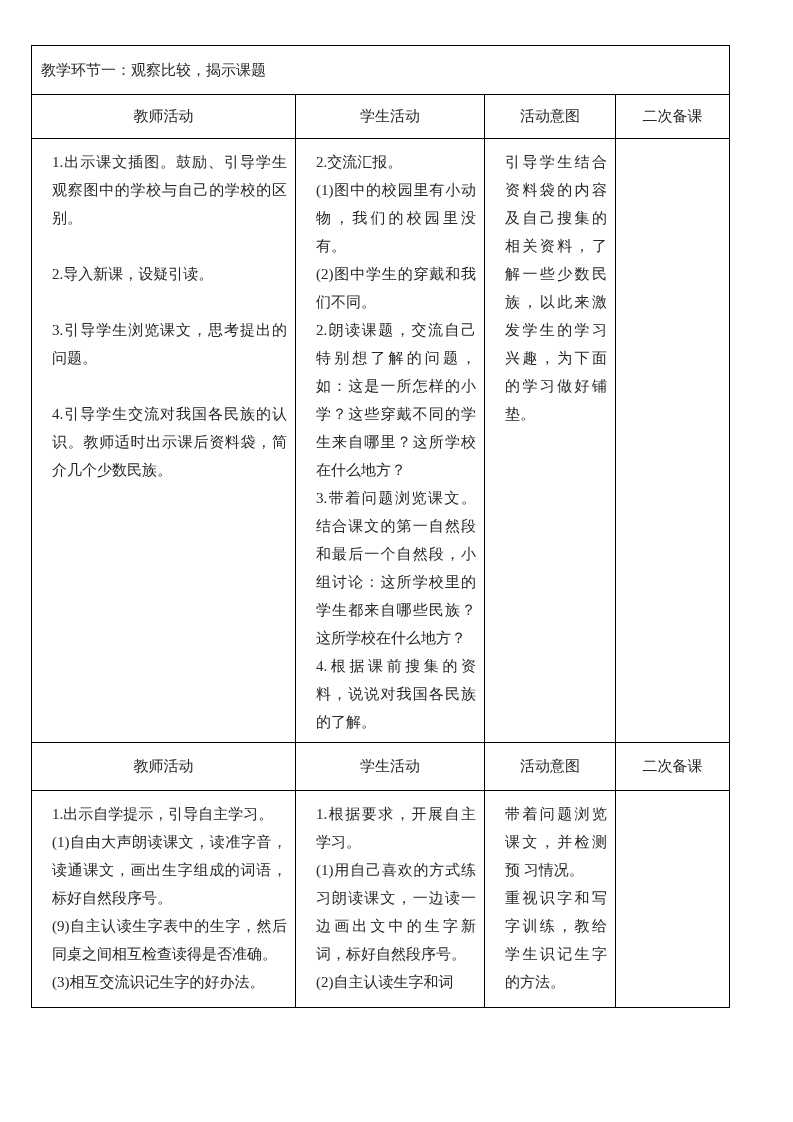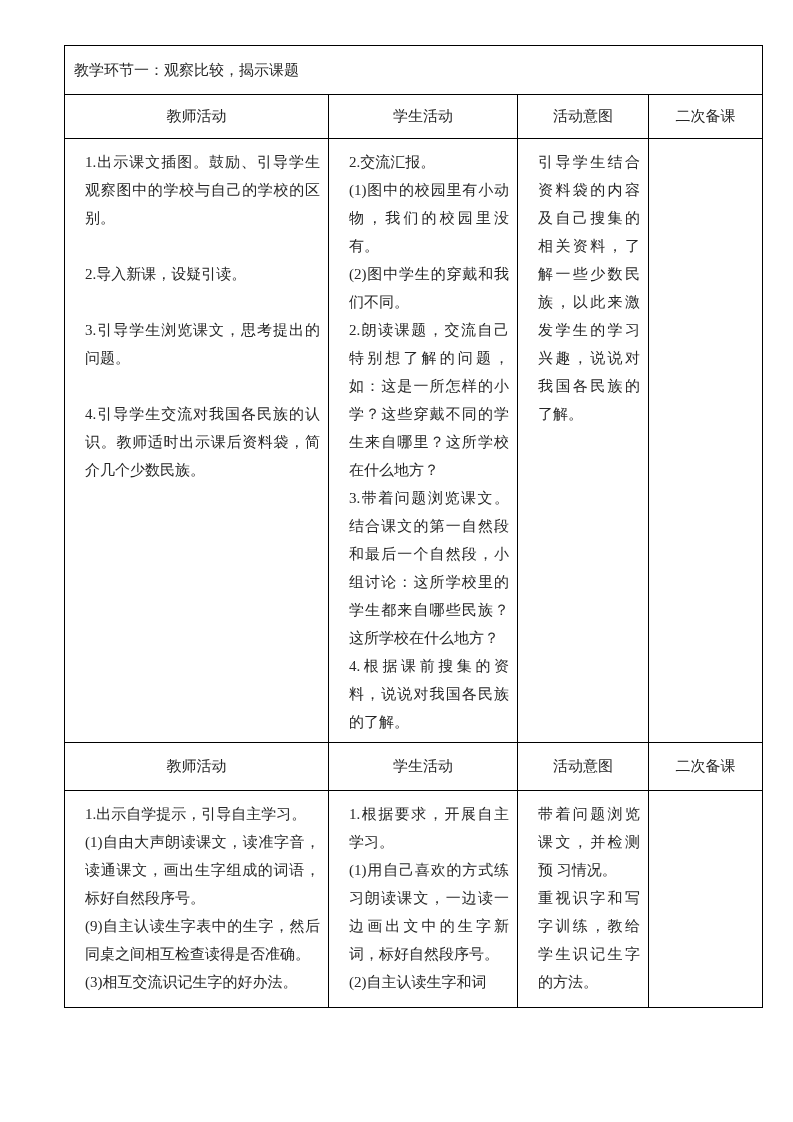--- a/index.html
+++ b/index.html
@@ -8,21 +8,21 @@
     width: 793px;
     height: 1122px;
     margin: 0 auto;
     background: #ffffff;
     font-family: "Liberation Serif", "DejaVu Serif", serif;
     color: #262626;
     overflow: hidden;
   }
   table.plan {
     position: absolute;
-    left: 64px;
+    left: 31px;
     top: 45px;
     width: 698px;
     border-collapse: collapse;
     table-layout: fixed;
   }
   table.plan td { border: 1px solid #000; }
   col.c1 { width: 264px; }
   col.c2 { width: 189px; }
   col.c3 { width: 131px; }
   col.c4 { width: 114px; }
@@ -87,21 +87,21 @@
           </td>
       <td class="cell">
             <p>2.交流汇报。</p>
             <p>(1)图中的校园里有小动物，我们的校园里没有。</p>
             <p>(2)图中学生的穿戴和我们不同。</p>
             <p>2.朗读课题，交流自己特别想了解的问题，如：这是一所怎样的小学？这些穿戴不同的学生来自哪里？这所学校在什么地方？</p>
             <p>3.带着问题浏览课文。结合课文的第一自然段和最后一个自然段，小组讨论：这所学校里的学生都来自哪些民族？这所学校在什么地方？</p>
             <p>4.根据课前搜集的资料，说说对我国各民族的了解。</p>
           </td>
       <td class="cell">
-            <p>引导学生结合资料袋的内容及自己搜集的相关资料，了解一些少数民族，以此来激发学生的学习兴趣，说说对我国各民族的了解。</p>
+            <p>引导学生结合资料袋的内容及自己搜集的相关资料，了解一些少数民族，以此来激发学生的学习兴趣，为下面的学习做好铺垫。</p>
           </td>
       <td class="cell"></td>
     </tr>
 
     <tr class="r-head2">
       <td class="hd">教师活动</td>
       <td class="hd">学生活动</td>
       <td class="hd">活动意图</td>
       <td class="hd">二次备课</td>
     </tr>

